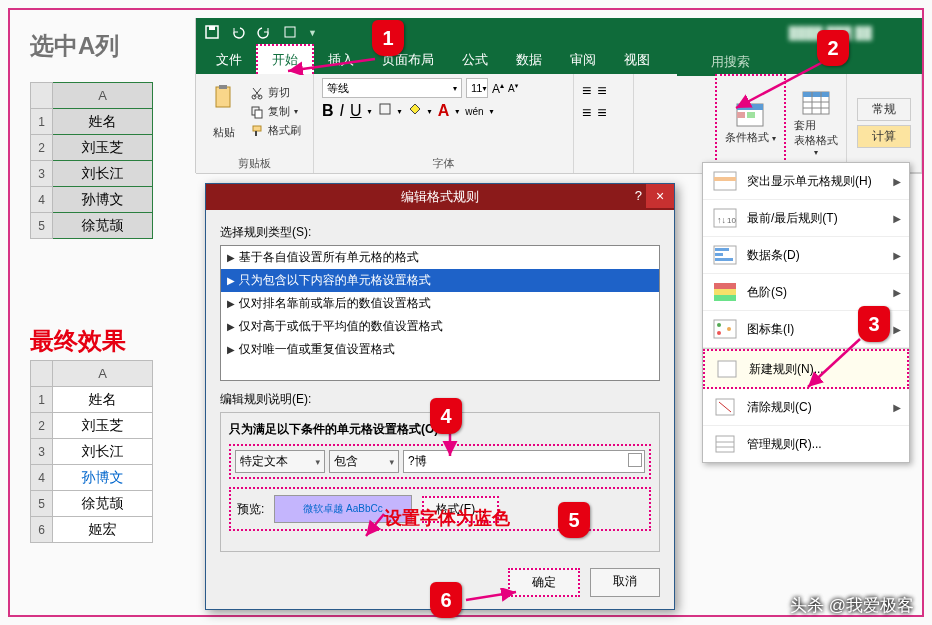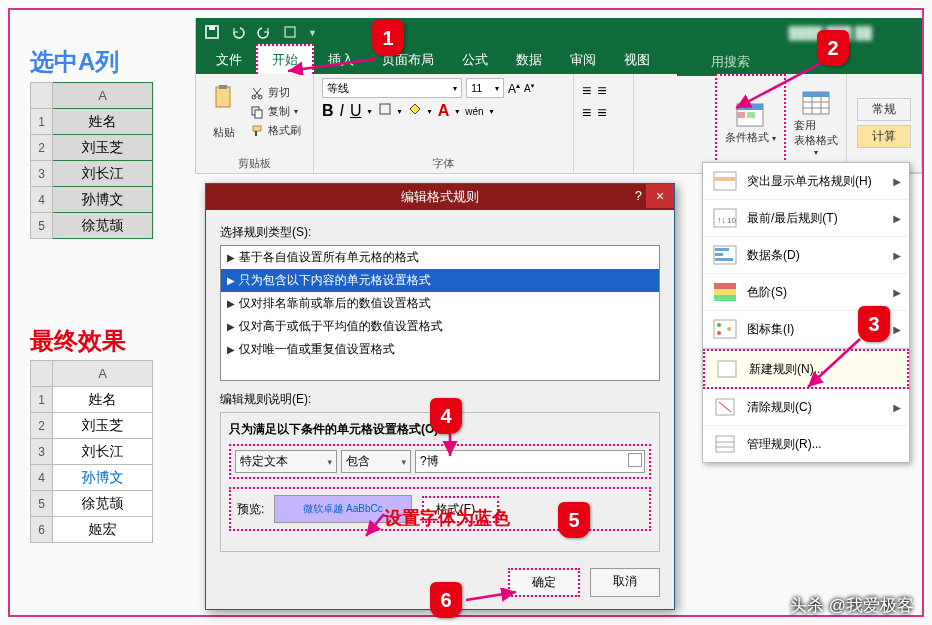--- a/index.html
+++ b/index.html
@@ -1,20 +1,20 @@
 <!DOCTYPE html>
 <html><head>
 <meta charset="utf-8">
 <style>
   * { box-sizing: border-box; margin: 0; padding: 0; }
   body { font-family: "Microsoft YaHei", sans-serif; background: #fafafa; width: 932px; height: 625px; position: relative; overflow: hidden; }
   .canvas { position: absolute; inset: 8px; border: 2px solid #d63384; }
   
   
-  .heading-1 { position: absolute; left: 30px; top: 30px; color: #3b82f6; font-size: 24px; font-weight: bold; margin-top: 16px; }
+  .heading-1 { position: absolute; left: 30px; top: 30px; color: #737373; font-size: 24px; font-weight: bold; }
   .heading-2 { position: absolute; left: 30px; top: 325px; color: #e60012; font-size: 24px; font-weight: bold; }
   
   
   .mini-table { position: absolute; border-collapse: collapse; font-size: 14px; }
   .mini-table td, .mini-table th { border: 1px solid #bbb; text-align: center; }
   .mini-table .rownum { background: #e6e6e6; color: #555; width: 22px; height: 26px; font-size: 12px; }
   .mini-table .colhead { background: #e6e6e6; color: #555; height: 20px; font-size: 13px; }
   .mini-table .cell { background: #fff; width: 100px; }
   .mini-table .sel { background: #d9d9d9; border: 1px solid #2a7f3f; }
   .mini-table .blue { color: #0066cc; }
@@ -233,21 +233,21 @@
       </div>
       <div class="grp-title">剪贴板</div>
     </div>
     <div class="grp" style="width:260px">
       <div style="flex:1">
         <div class="font-line">
           <span class="font-combo" style="width:140px">
               <span>等线</span>
               <span style="margin-left:auto;font-size:8px">▾</span>
             </span>
-          <span class="font-combo" style="width:38px">
+          <span class="font-combo" style="width:22px">
               <span>11</span>
               <span style="margin-left:auto;font-size:8px">▾</span>
             </span>
           <span style="font-size:12px">A<sup style="font-size:8px">▴</sup></span>
           <span style="font-size:10px">A<sup style="font-size:7px">▾</sup></span>
         </div>
         <div class="btn-row">
           <span style="font-weight:bold">B</span>
           <span style="font-style:italic">I</span>
           <span style="text-decoration:underline">U</span>
@@ -402,21 +402,21 @@
       <div class="rule-item"><span class="bullet">▶</span><span>基于各自值设置所有单元格的格式</span></div>
       <div class="rule-item sel"><span class="bullet">▶</span><span>只为包含以下内容的单元格设置格式</span></div>
       <div class="rule-item"><span class="bullet">▶</span><span>仅对排名靠前或靠后的数值设置格式</span></div>
       <div class="rule-item"><span class="bullet">▶</span><span>仅对高于或低于平均值的数值设置格式</span></div>
       <div class="rule-item"><span class="bullet">▶</span><span>仅对唯一值或重复值设置格式</span></div>
     </div>
     <div class="dlg-label" style="margin-top:10px">编辑规则说明(E):</div>
     <div style="border:1px solid #bbb;padding:8px;margin-top:4px">
       <div style="font-weight:bold;margin-bottom:6px">只为满足以下条件的单元格设置格式(O):</div>
       <div class="cond-row">
-        <div class="combo" style="width:102px">
+        <div class="combo" style="width:90px">
             <span>特定文本</span>
             <span class="dd">▾</span>
           </div>
         <div class="combo" style="width:70px">
             <span>包含</span>
             <span class="dd">▾</span>
           </div>
         <div class="txt-in"><span>?博</span><span class="range-ic"></span></div>
       </div>
       <div class="preview-row">

